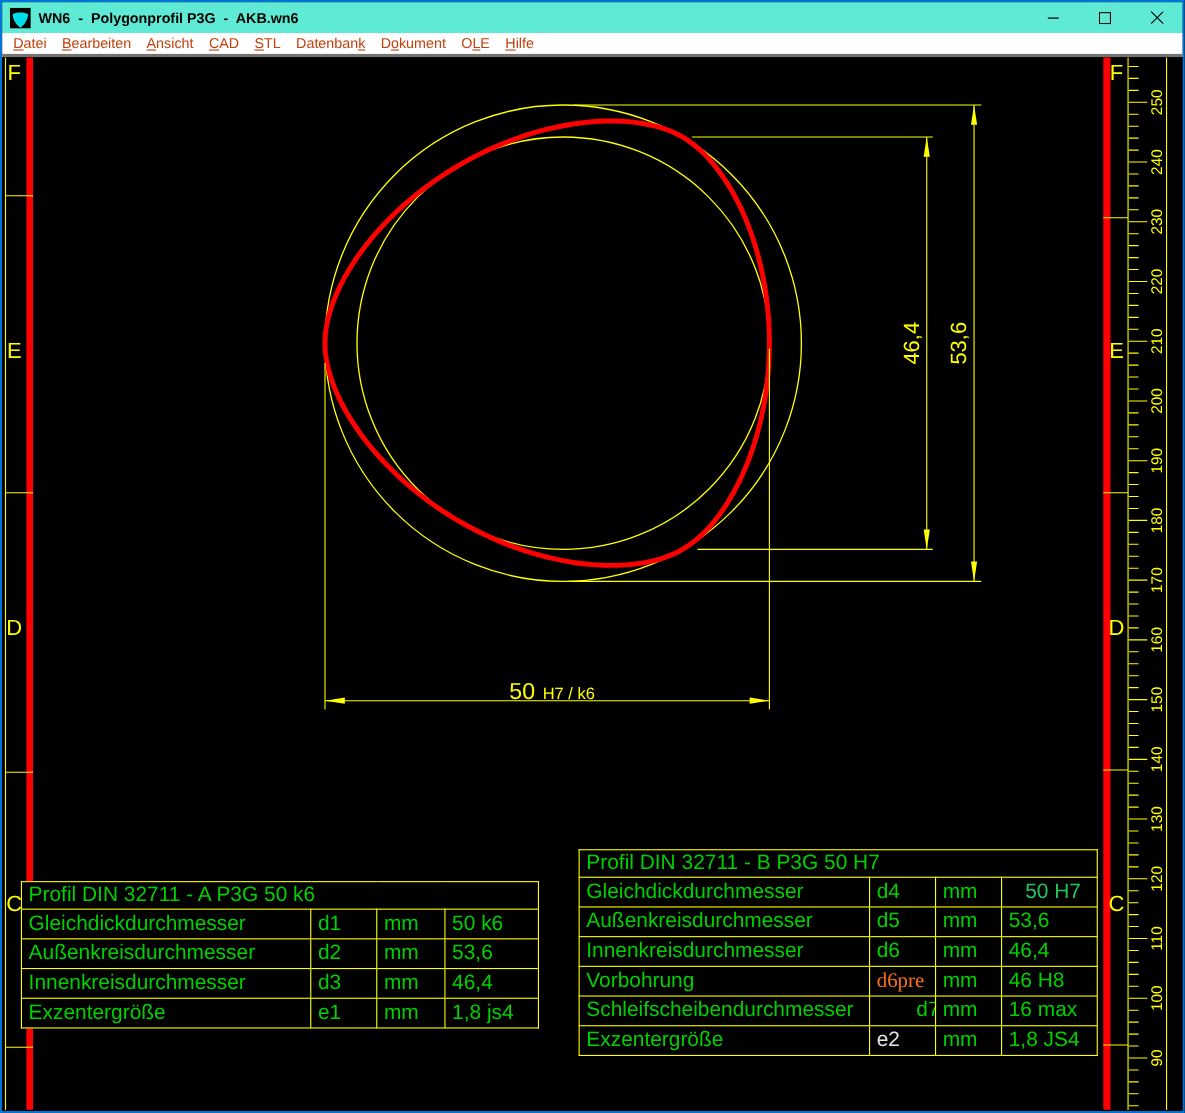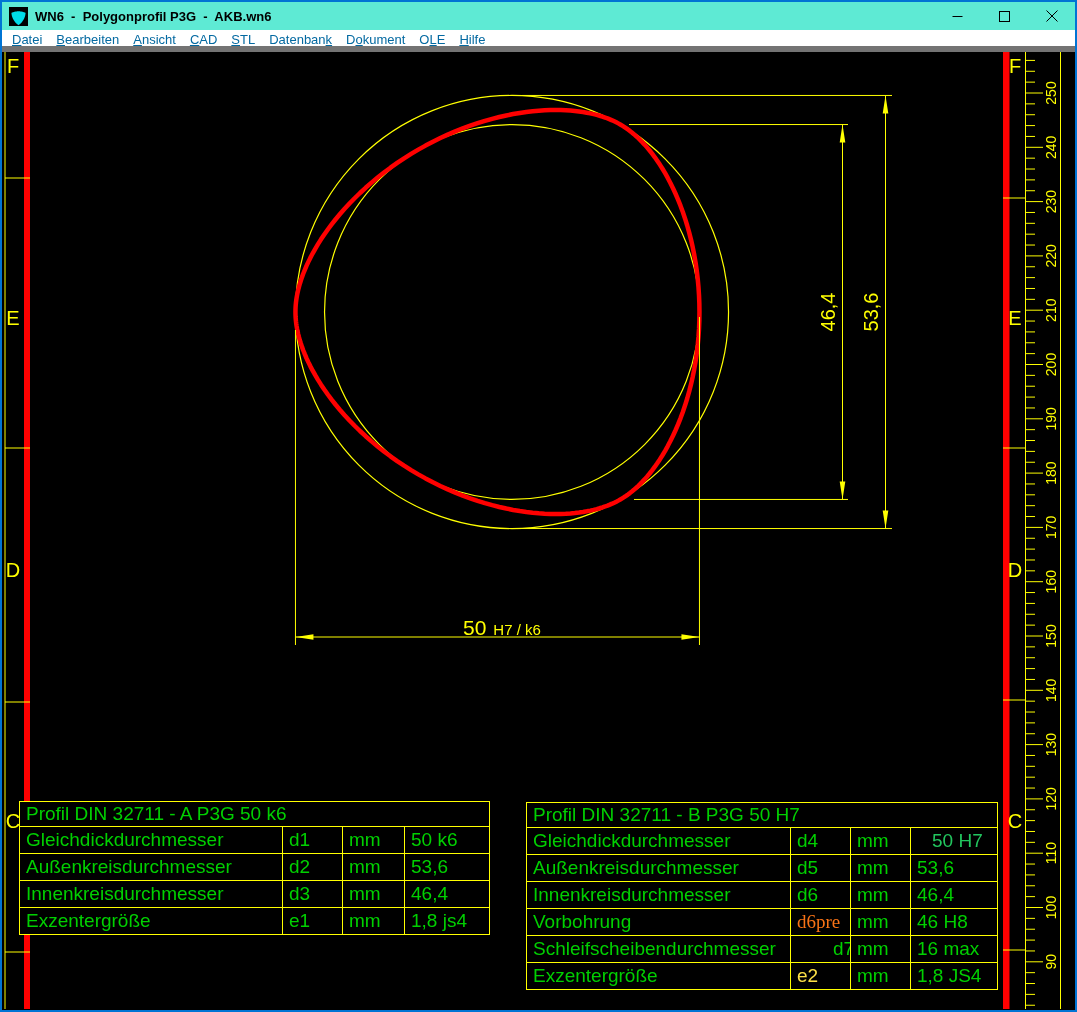--- a/index.html
+++ b/index.html
@@ -18,21 +18,21 @@
   .app-icon{width:19px;height:19px;margin-left:7px;flex:0 0 auto;}
   .title-text{
     margin-left:7px;font-size:13px;color:#000;white-space:pre;
   }
   .controls{margin-left:auto;display:flex;height:100%;}
   .ctrl{
     width:47px;height:100%;display:flex;align-items:center;justify-content:center;
   }
   .menubar{
     height:22px;background:#ffffff;display:flex;
-    padding-left:3px;font-size:13px;color:#0369a1;border-bottom:6px solid #737373;
+    padding-left:3px;font-size:13px;color:#c2410c;border-bottom:3px solid #737373;
     box-sizing:border-box;
   }
   .menu-item{padding:2px 7px;white-space:nowrap;}
   .menu-item u{text-decoration:underline;}
   .canvas{
     position:relative;width:1073px;height:957px;background:#000;overflow:hidden;
   }
   svg.cad{position:absolute;left:0;top:0;}
   svg text{font-family:"Liberation Sans",sans-serif;}
   .cadtable{
@@ -276,21 +276,21 @@
             <td style="color: rgb(0, 208, 0);">46,4</td>
           </tr>
           <tr>
             <td style="color: rgb(0, 208, 0);">Exzentergröße</td>
             <td style="color: rgb(0, 208, 0);">e1</td>
             <td style="color: rgb(0, 208, 0);">mm</td>
             <td style="color: rgb(0, 208, 0);">1,8 js4</td>
           </tr>
         </tbody>
     </table>
-    <table class="cadtable" id="table-b" style="left:524px;top:750px;width:471px;">
+    <table class="cadtable" id="table-b" style="left:524px;top:720px;width:471px;">
       <colgroup>
           <col style="width:264px">
           <col style="width:60px">
           <col style="width:60px">
           <col style="width:87px">
         </colgroup>
       <tbody>
           <tr class="hdr">
             <td colspan="4" style="color: rgb(0, 208, 0);">Profil DIN 32711 - B P3G 50 H7</td>
           </tr>
@@ -319,21 +319,21 @@
             <td style="color: rgb(0, 208, 0);">46 H8</td>
           </tr>
           <tr>
             <td style="color: rgb(0, 208, 0);">Schleifscheibendurchmesser</td>
             <td style="color: rgb(0, 208, 0); padding-left: 42px;">d7</td>
             <td style="color: rgb(0, 208, 0);">mm</td>
             <td style="color: rgb(0, 208, 0);">16 max</td>
           </tr>
           <tr>
             <td style="color: rgb(0, 208, 0);">Exzentergröße</td>
-            <td style="color: #fde047;">e2</td>
+            <td style="color: #e5e5e5;">e2</td>
             <td style="color: rgb(0, 208, 0);">mm</td>
             <td style="color: rgb(0, 208, 0);">1,8 JS4</td>
           </tr>
         </tbody>
     </table>
   </div>
 
 </div>
 
 </body></html>

